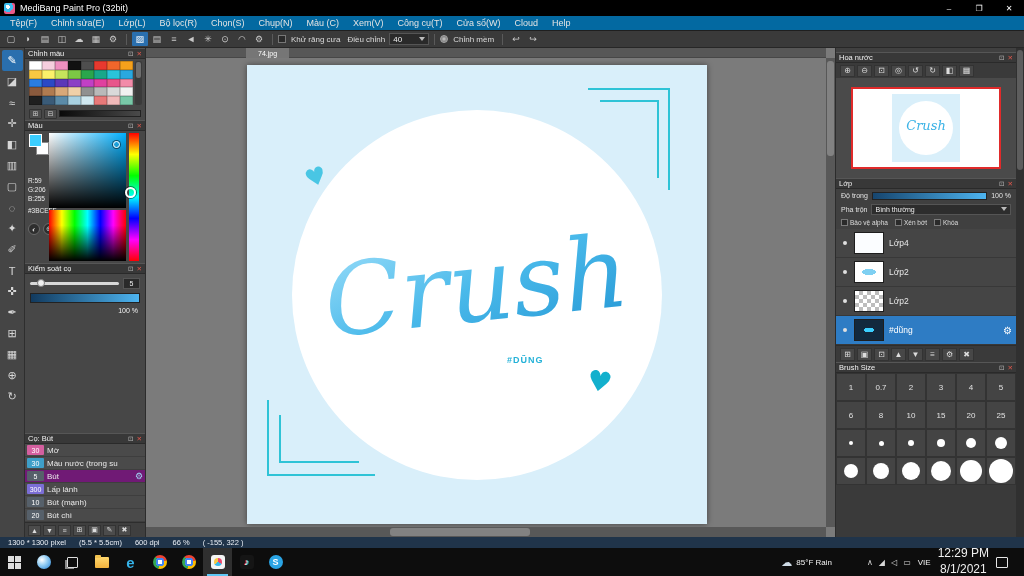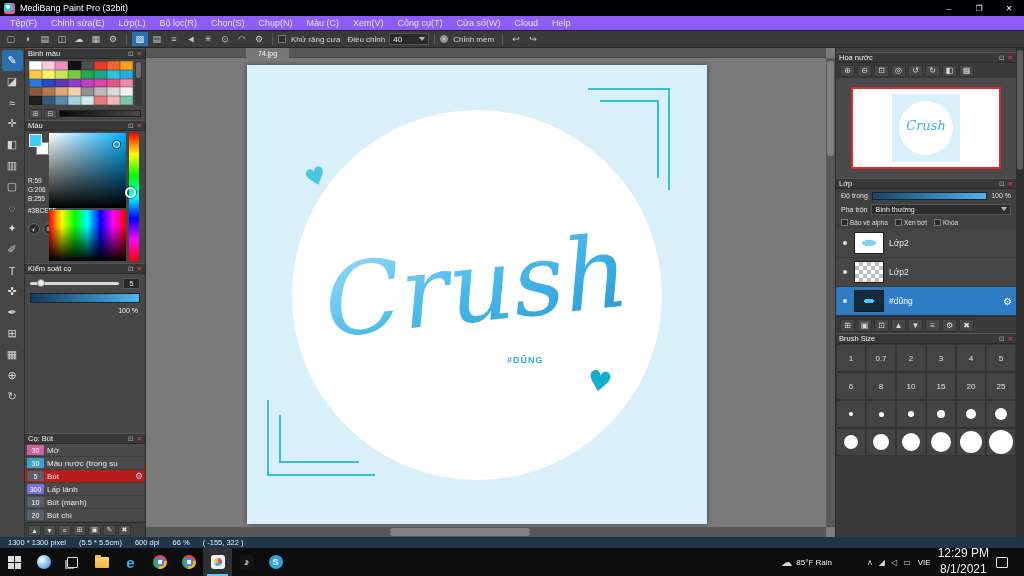--- a/index.html
+++ b/index.html
@@ -9,21 +9,21 @@
   .screen{position:relative;width:1024px;height:576px;background:#3c3c3c;overflow:hidden;}
 
   
   .titlebar{position:absolute;top:0;left:0;right:0;height:16px;background:#000;display:flex;align-items:center;gap:5px;padding-left:4px;}
   .app-logo{width:11px;height:11px;border-radius:2px;background:radial-gradient(circle at 35% 35%,#fff 0 2px,#3bbef0 2px 5px,#e85a8a 5px);}
   .titlebar-title{color:#fff;font-size:9px;}
   .win-controls{margin-left:auto;display:flex;height:100%;}
   .win-btn{width:30px;height:100%;display:flex;align-items:center;justify-content:center;font-size:8px;color:#fff;}
 
   
-  .menubar{position:absolute;top:16px;left:0;right:0;height:15px;background:#8b5cf6;border-bottom:1px solid #1f1f1f;display:flex;align-items:center;padding-left:3px;}
+  .menubar{position:absolute;top:16px;left:0;right:0;height:15px;background:#0369a1;border-bottom:1px solid #1f1f1f;display:flex;align-items:center;padding-left:3px;}
   .menu-item{padding:0 7px;font-size:9px;color:#e4e4e4;}
 
   
   .toolbar{position:absolute;top:31px;left:0;right:0;height:17px;background:#3a3a3a;border-bottom:1px solid #272727;display:flex;align-items:center;gap:1px;padding-left:3px;}
   .tb-group{display:flex;gap:1px;}
   .icon-btn{width:16px;height:14px;display:flex;align-items:center;justify-content:center;font-size:9px;color:#c9c9c9;background:transparent;border-radius:1px;}
   .icon-btn.selected{background:#2a6fae;color:#fff;}
   .tb-sep{width:1px;height:11px;background:#5a5a5a;margin:0 4px;}
   .tb-label{font-size:8px;color:#dcdcdc;margin:0 3px;white-space:nowrap;}
   .tb-checkbox{width:8px;height:8px;background:#2a2a2a;border:1px solid #777;margin-right:2px;}
@@ -70,21 +70,21 @@
   .bc-slider{display:flex;align-items:center;gap:4px;}
   .bc-track{flex:1;height:3px;background:#d8d8d8;border-radius:2px;position:relative;}
   .bc-handle{position:absolute;left:8%;top:-3px;width:8px;height:8px;background:#f0f0f0;border:1px solid #808080;border-radius:50%;}
   .bc-value{width:17px;height:11px;background:#2a2a2a;border:1px solid #555;font-size:7px;color:#eee;}
   .bc-opacity{height:10px;border:1px solid #222;background:linear-gradient(to right,#123a5e,#4db4f0);}
   .bc-percent{text-align:right;font-size:7px;color:#f0f0f0;padding-right:2px;}
   .flex-spacer{flex:1 1 auto;}
 
   .brush-list{display:flex;flex-direction:column;}
   .brush-row{flex:0 0 13px;display:flex;align-items:center;gap:3px;padding:0 2px;font-size:8px;color:#e9e9e9;background:#4a4a4a;border-bottom:1px solid #3e3e3e;}
-  .brush-row.selected{background:#b91c1c;}
+  .brush-row.selected{background:#701a75;}
   .brush-chip{min-width:17px;height:10px;font-size:7px;color:#fff;display:flex;align-items:center;justify-content:center;border-radius:1px;background:#5a626b;}
   .brush-name{flex:1;white-space:nowrap;overflow:hidden;}
   .brush-row .gear{display:none;font-size:9px;color:#9fd4f2;}
   .brush-row.selected .gear{display:block;}
   .bl-toolbar{flex:0 0 15px;display:flex;align-items:center;gap:2px;padding:0 3px;background:#3f3f3f;border-top:1px solid #2d2d2d;}
   .bl-icon{width:13px;height:11px;background:#4c4c4c;border:1px solid #333;font-size:7px;}
 
   
   .canvas-area{position:absolute;top:48px;left:146px;width:689px;bottom:39px;background:#7b7b7b;overflow:hidden;}
   .canvas-tabbar{position:absolute;top:0;left:0;right:9px;height:10px;background:#575757;border-bottom:1px solid #474747;}
@@ -347,21 +347,21 @@
         <span>⊕</span>
       </span>
       <span class="tool-btn">
         <span>↻</span>
       </span>
     </div>
 
   <div class="left-panels">
 
     <div class="panel-header">
-      <span class="ph-title">Bình màu</span>
+      <span class="ph-title">Chỉnh màu</span>
       <span class="hdr-icons">
         <span class="hdr-icon">⊡</span>
         <span class="hdr-icon hdr-close">✕</span>
       </span>
     </div>
     <div class="palette-body">
       <div class="palette-grid">
 
       <span class="swatch" style="background: rgb(255, 255, 255);"></span>
           <span class="swatch" style="background: rgb(246, 206, 222);"></span>
@@ -650,20 +650,28 @@
           <span class="chk"></span>
           <span>Xén bớt</span>
         </span>
       <span class="chk-item">
           <span class="chk"></span>
           <span>Khóa</span>
         </span>
     </div>
     <div class="layers-list">
 
+        <div class="layer-row">
+          <span class="layer-eye">
+            <span class="eye-dot"></span>
+          </span>
+          <span class="layer-thumb thumb-white"></span>
+          <span class="layer-name">Lớp4</span>
+
+        </div>
 
         <div class="layer-row">
           <span class="layer-eye">
             <span class="eye-dot"></span>
           </span>
           <span class="layer-thumb thumb-art"></span>
           <span class="layer-name">Lớp2</span>
 
         </div>
 

